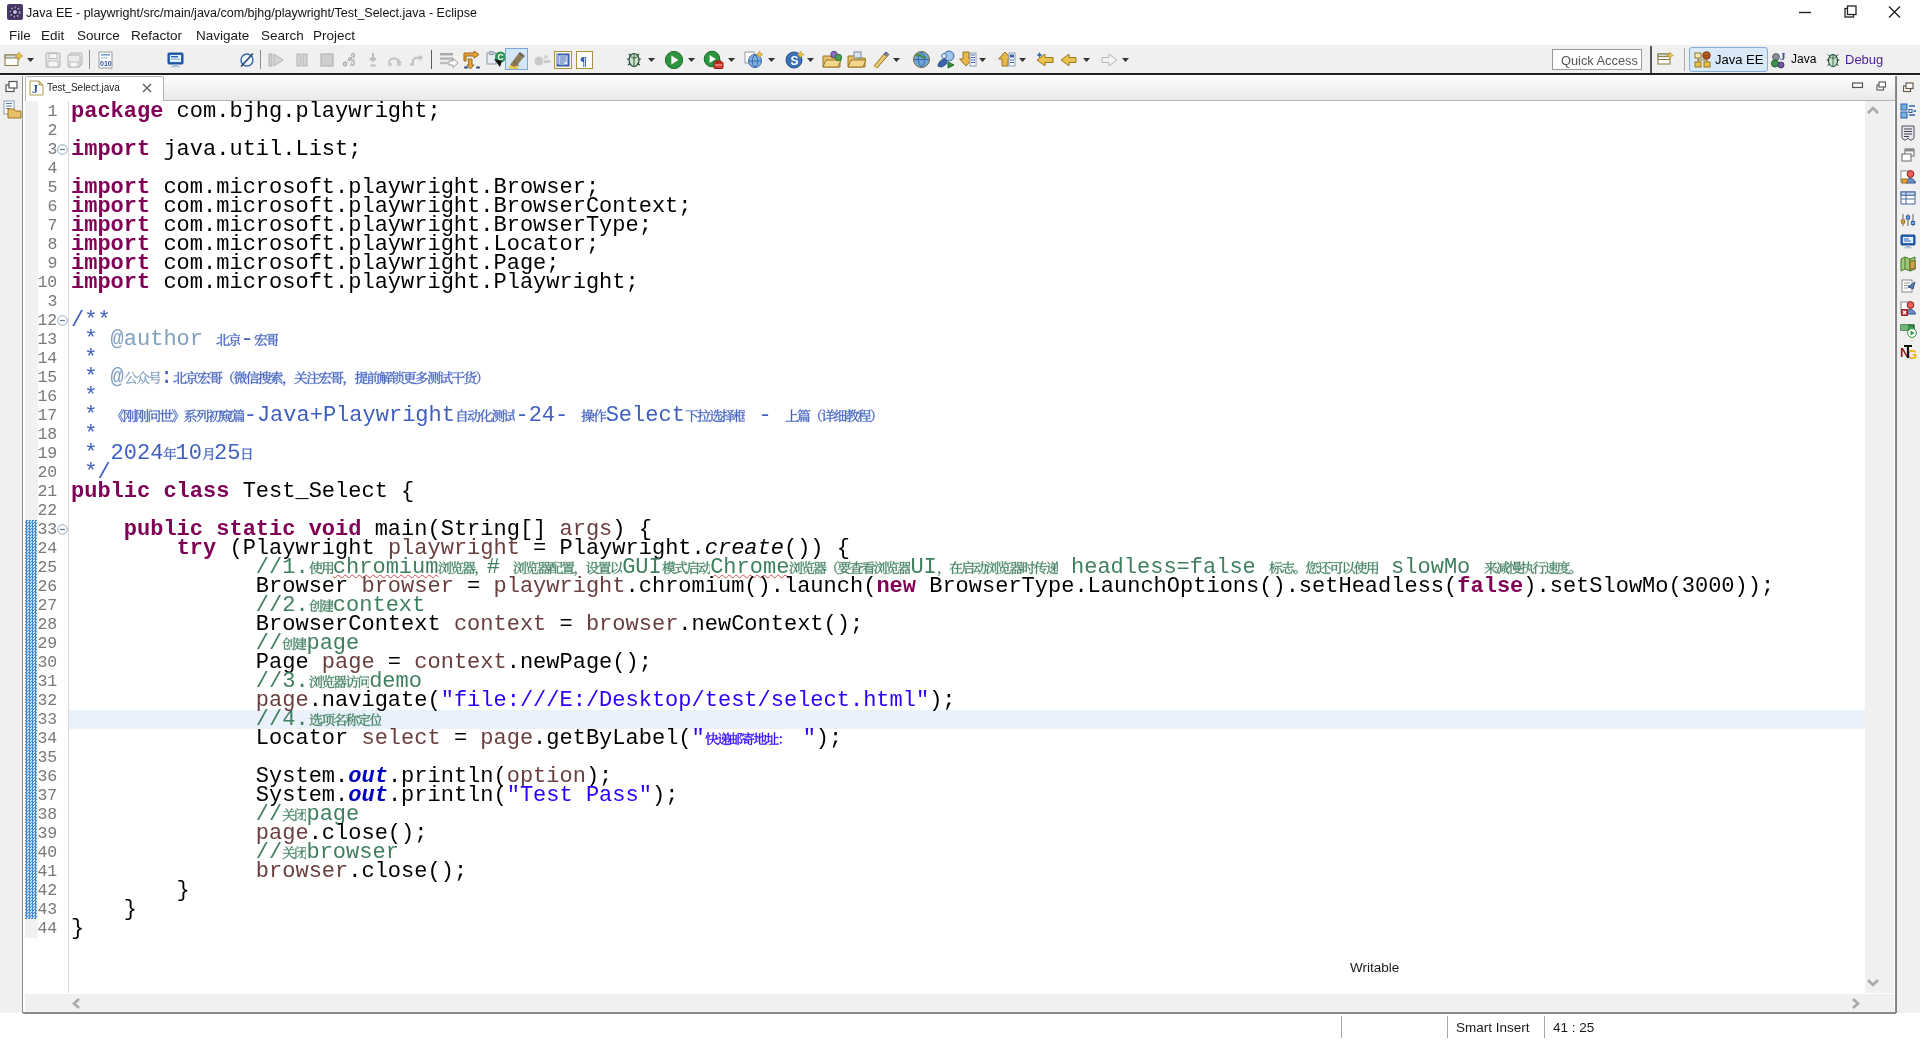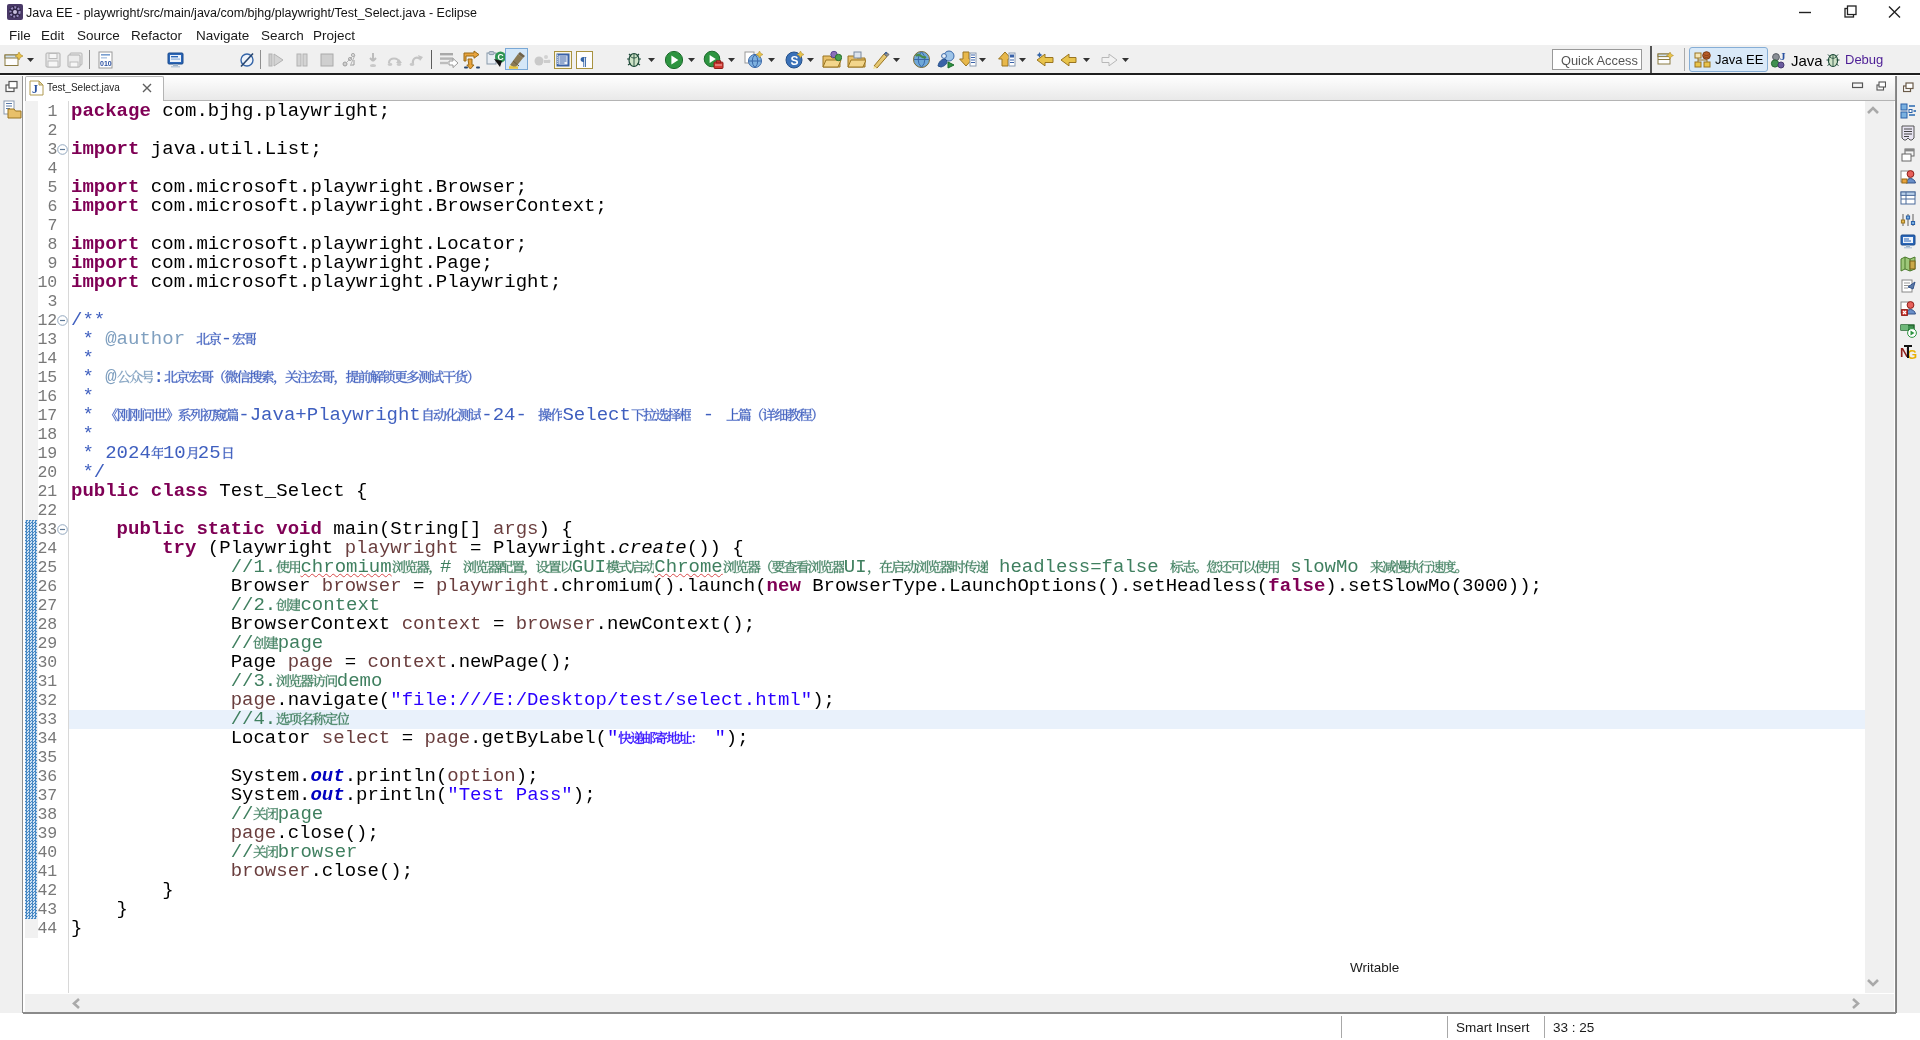--- a/index.html
+++ b/index.html
@@ -1,16 +1,16 @@
 <!DOCTYPE html>
 <html><head><meta charset="utf-8"><style>
 * {margin:0;padding:0;box-sizing:border-box}
 html,body {width:1920px;height:1040px;overflow:hidden;background:#fff;font-family:"Liberation Sans",sans-serif}
 #w {position:absolute;inset:0;width:1920px;height:1040px}
-.l {position:absolute;left:71px;height:19px;line-height:19px;font-family:"Liberation Mono",monospace;font-size:19px;white-space:pre;color:#000}
+.l {position:absolute;left:71px;height:19px;line-height:19px;font-family:"Liberation Mono",monospace;font-size:22px;white-space:pre;color:#000}
 .g {position:absolute;left:24px;width:33.3px;height:19px;line-height:19px;text-align:right;font-family:"Liberation Mono",monospace;font-size:16.55px;color:#787878}
 .kw {color:#7f0055;font-weight:bold}
 .cm {color:#3f7f5f}
 .jd {color:#3f5fbf}
 .jt {color:#7f9fbf}
 .st {color:#2a00ff}
 .vr {color:#6a3e3e}
 .sf {color:#0000c0;font-style:italic;font-weight:bold}
 .sm {font-style:italic}
 .cq {color:#3f7f5f;text-decoration:underline wavy #d84a4a 1px;text-underline-offset:1px}
@@ -392,21 +392,21 @@
       <circle cx="12.5" cy="4.5" r="3.8" fill="#b85c28" stroke="#7a3a12"></circle>
       <path d="M9.5 3.5c2 1.4 4 1.4 6 0M9.5 5.5c2 1.4 4 1.4 6 0" stroke="#7a3a12" stroke-width=".7" fill="none"></path>
     </svg>
     <div style="position:absolute;left:1715px;top:52px;font-size:13px;color:#000">Java EE</div>
     <svg style="position:absolute;left:1770px;top:51px" width="18" height="18" viewBox="0 0 18 18">
       <circle cx="6" cy="6" r="3.4" fill="#8a8f96" stroke="#5a5f66"></circle>
       <circle cx="5" cy="12.5" r="3.6" fill="#3f8f4f" stroke="#22662e"></circle>
       <circle cx="11" cy="14" r="3" fill="#6a5a9e" stroke="#46386e"></circle>
       <text x="10" y="9" font-family="Liberation Serif" font-size="11" font-weight="bold" fill="#2a52a0">J</text>
     </svg>
-    <div style="position:absolute;left:1791px;top:52px;font-size:15px;color:#000">Java</div>
+    <div style="position:absolute;left:1791px;top:52px;font-size:12px;color:#000">Java</div>
     <svg style="position:absolute;left:1824px;top:51px" width="18" height="18" viewBox="0 0 18 18">
       <ellipse cx="9" cy="9.5" rx="4.6" ry="6" fill="#cfe3c8" stroke="#1e4a38" stroke-width="1.1"></ellipse>
       <path d="M9 3.5v12M5.8 6c2 1.8 4.4 1.8 6.4 0" stroke="#1e4a38" stroke-width=".8" fill="none"></path>
       <path d="M4 3.5l2 2M14 3.5l-2 2M2.5 9h3M12.5 9h3M3.5 14.5l2.2-1.5M14.5 14.5l-2.2-1.5" stroke="#1e4a38"></path>
     </svg>
     <div style="position:absolute;left:1845px;top:52px;font-size:13px;color:#4c1d95">Debug</div>
 
 <div style="position:absolute;left:0;top:76px;width:23px;height:937px;background:#f0f0f0;border-right:1.5px solid #909090"></div>
 <div style="position:absolute;left:1896px;top:76px;width:24px;height:937px;background:#f0f0f0;border-left:1.5px solid #808080"></div>
 
@@ -544,33 +544,34 @@
     <svg style="position:absolute;left:57px;top:524.0px" width="11" height="11" viewBox="0 0 11 11">
       <circle cx="5.5" cy="5.5" r="4.8" fill="#fff" stroke="#91a6bd"></circle>
       <path d="M3 5.5h5" stroke="#5c7896" stroke-width="1.2"></path>
     </svg>
 
 <div style="position:absolute;left:1341px;top:1016px;width:1px;height:22px;background:#a8a8a8"></div>
 <div style="position:absolute;left:1447px;top:1016px;width:1px;height:22px;background:#a8a8a8"></div>
 <div style="position:absolute;left:1544px;top:1016px;width:1px;height:22px;background:#a8a8a8"></div>
 <div class="mi" style="left:1350px;top:960px">Writable</div>
 <div class="mi" style="left:1456px;top:1020px">Smart Insert</div>
-<div class="mi" style="left:1553px;top:1020px">33 : 25</div>
+<div class="mi" style="left:1553px;top:1020px">41 : 25</div>
 
 <div class="g" style="top:102px">1</div>
 <div class="l" style="top:102px"><span class="kw">package</span><span> com.bjhg.playwright;</span></div>
 <div class="g" style="top:121px">2</div>
 <div class="g" style="top:140px">3</div>
 <div class="l" style="top:140px"><span class="kw">import</span><span> java.util.List;</span></div>
 <div class="g" style="top:159px">4</div>
 <div class="g" style="top:178px">5</div>
 <div class="l" style="top:178px"><span class="kw">import</span><span> com.microsoft.playwright.Browser;</span></div>
 <div class="g" style="top:197px">6</div>
 <div class="l" style="top:197px"><span class="kw">import</span><span> com.microsoft.playwright.BrowserContext;</span></div>
 <div class="g" style="top:216px">7</div>
+<div class="l" style="top:216px"><span class="kw">import</span><span> com.microsoft.playwright.BrowserType;</span></div>
 <div class="g" style="top:235px">8</div>
 <div class="l" style="top:235px"><span class="kw">import</span><span> com.microsoft.playwright.Locator;</span></div>
 <div class="g" style="top:254px">9</div>
 <div class="l" style="top:254px"><span class="kw">import</span><span> com.microsoft.playwright.Page;</span></div>
 <div class="g" style="top:273px">10</div>
 <div class="l" style="top:273px"><span class="kw">import</span><span> com.microsoft.playwright.Playwright;</span></div>
 <div class="g" style="top:292px">3</div>
 <div class="g" style="top:311px">12</div>
 <div class="l" style="top:311px"><span class="jd">/**</span></div>
 <div class="g" style="top:330px">13</div>

